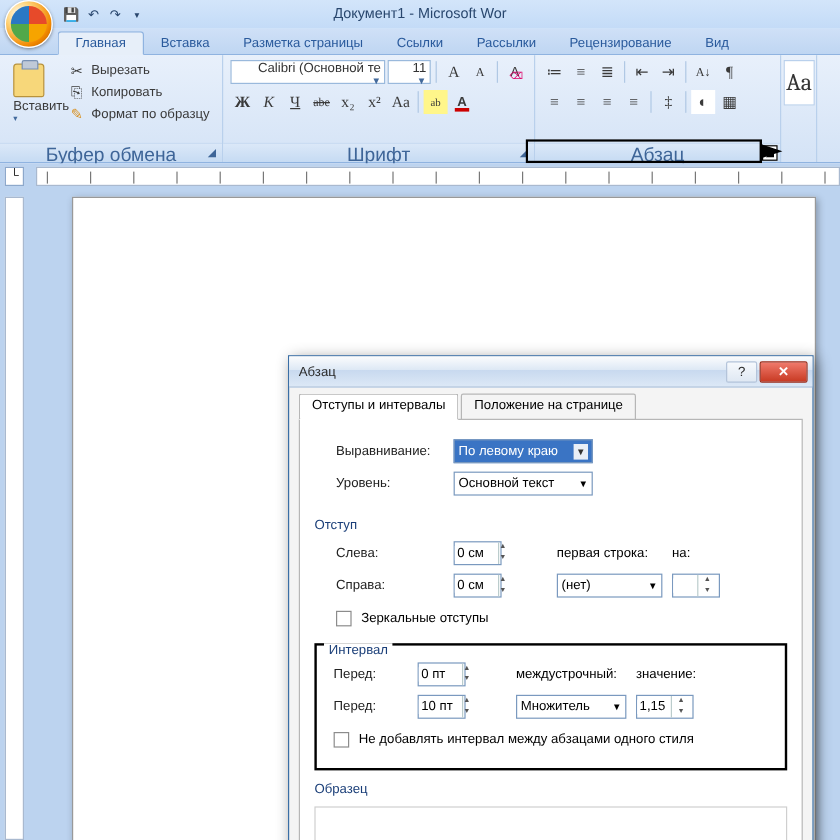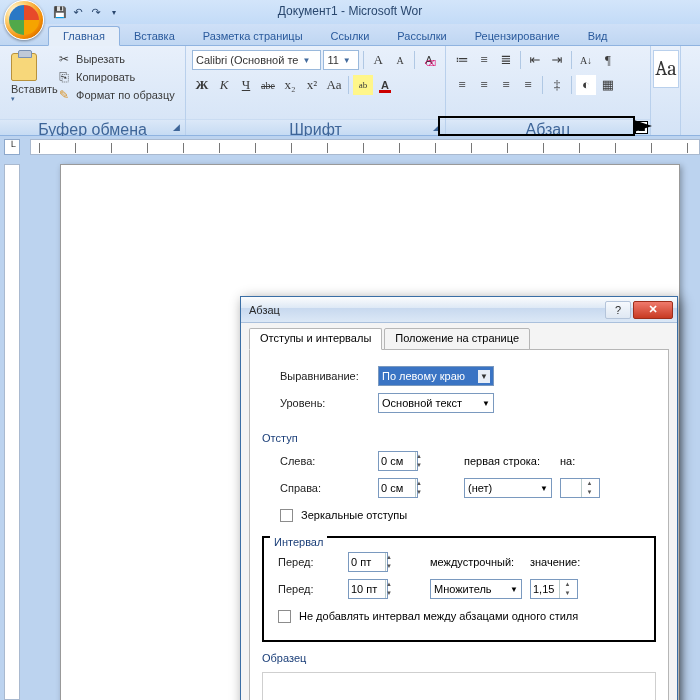--- a/index.html
+++ b/index.html
@@ -25,21 +25,21 @@
   .group-launcher { position:absolute; right:2px; bottom:1px; width:13px; height:13px; font-size:9px; color:#3e6598; text-align:center; line-height:12px;}
   .clip-left { width:50px; display:flex; flex-direction:column; align-items:center; padding-top:4px; }
   .paste-big { width:38px; height:50px; display:flex; flex-direction:column; align-items:flex-start; justify-content:flex-start; font-size:10px; color:#3a3a3a; }
   .clipboard-icon { width:26px; height:30px; background:#f7d77a; border:1px solid #b8923c; border-radius:3px 3px 2px 2px; position:relative; margin-bottom:2px; }
   .clipboard-icon::before { content:""; position:absolute; top:-4px; left:6px; width:12px; height:6px; background:#bfc9d7; border:1px solid #7790b3; border-radius:2px 2px 0 0;}
   .clip-right { display:flex; flex-direction:column; gap:2px; padding-top:2px; width:130px;}
   .small-cmd { display:flex; align-items:center; gap:5px; color:#3a3a3a; padding:1px 3px; cursor:pointer; }
   .ico { width:14px; height:14px; display:inline-flex; align-items:center; justify-content:center; font-size:12px; }
   .font-group { width:260px; }
   .row { display:flex; gap:2px; align-items:center; height:22px;}
-  .combo { height:20px; background:#fff; border:1px solid #9ab9dc; display:flex; align-items:center; padding:0 3px; font-size:11px; color:#333;}
+  .combo { height:20px; background:#fff; border:1px solid #9ab9dc; display:flex; align-items:flex-end; padding:0 3px; font-size:11px; color:#333;flex-direction:column;}
   .combo .dd { margin-left:4px; color:#436a9c; font-size:8px;}
   .btn { width:20px; height:20px; display:flex; align-items:center; justify-content:center; border:1px solid transparent; color:#3a3a3a; cursor:pointer; font-family:"Times New Roman",serif; font-size:13px;}
   .sep { width:1px; height:18px; background:#b0c8e4; margin:0 2px;}
   .para-group { width:205px; }
   .styles-peek { width:30px; padding:4px 2px 0; }
   .style-A { width:26px; height:38px; border:1px solid #b9d0ec; background:#fff; text-align:center; font-family:"Cambria",serif; font-size:20px; line-height:36px; color:#333;}
   
   .workspace { position:relative; height:564px; background:#bcd3ef; }
   .tab-sel { position:absolute; top:3px; left:4px; width:16px; height:16px; background:#fff; border:1px solid #8da8cb; font-size:10px; line-height:14px; text-align:center;}
   .ruler-h { position:absolute; top:3px; left:30px; right:0; height:16px; background:#fff; border:1px solid #a9b9cf; overflow:hidden;}

